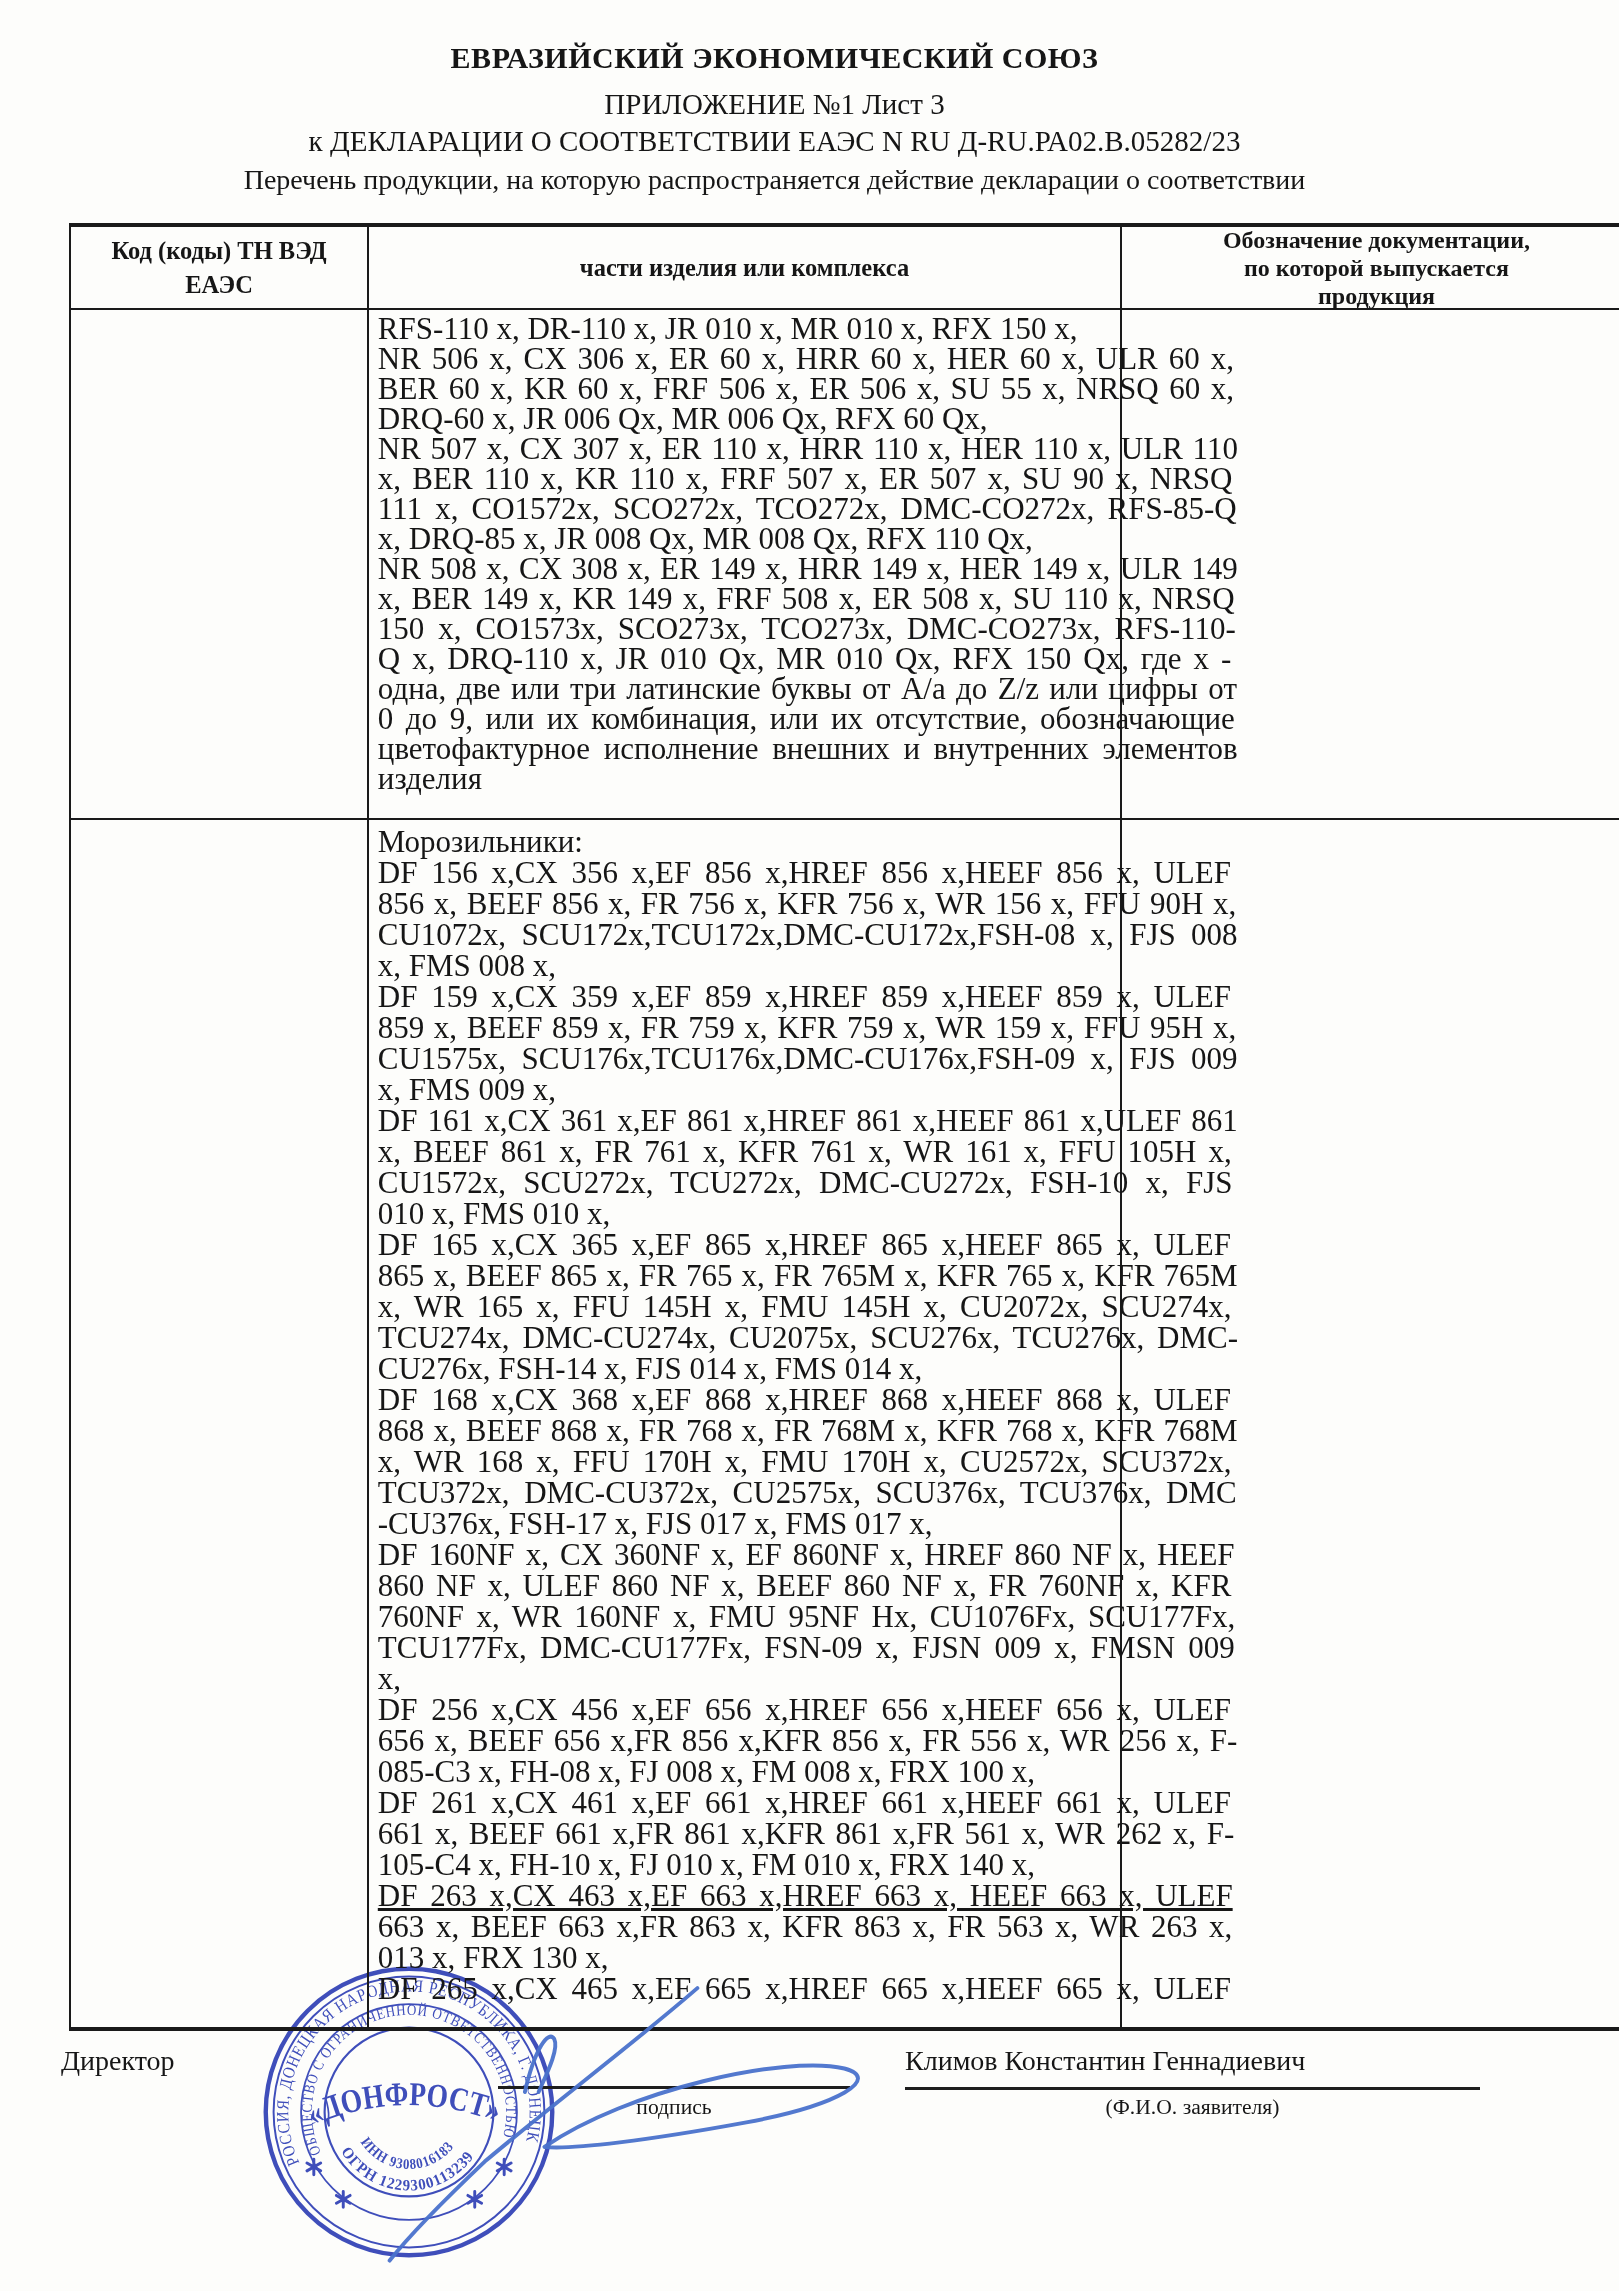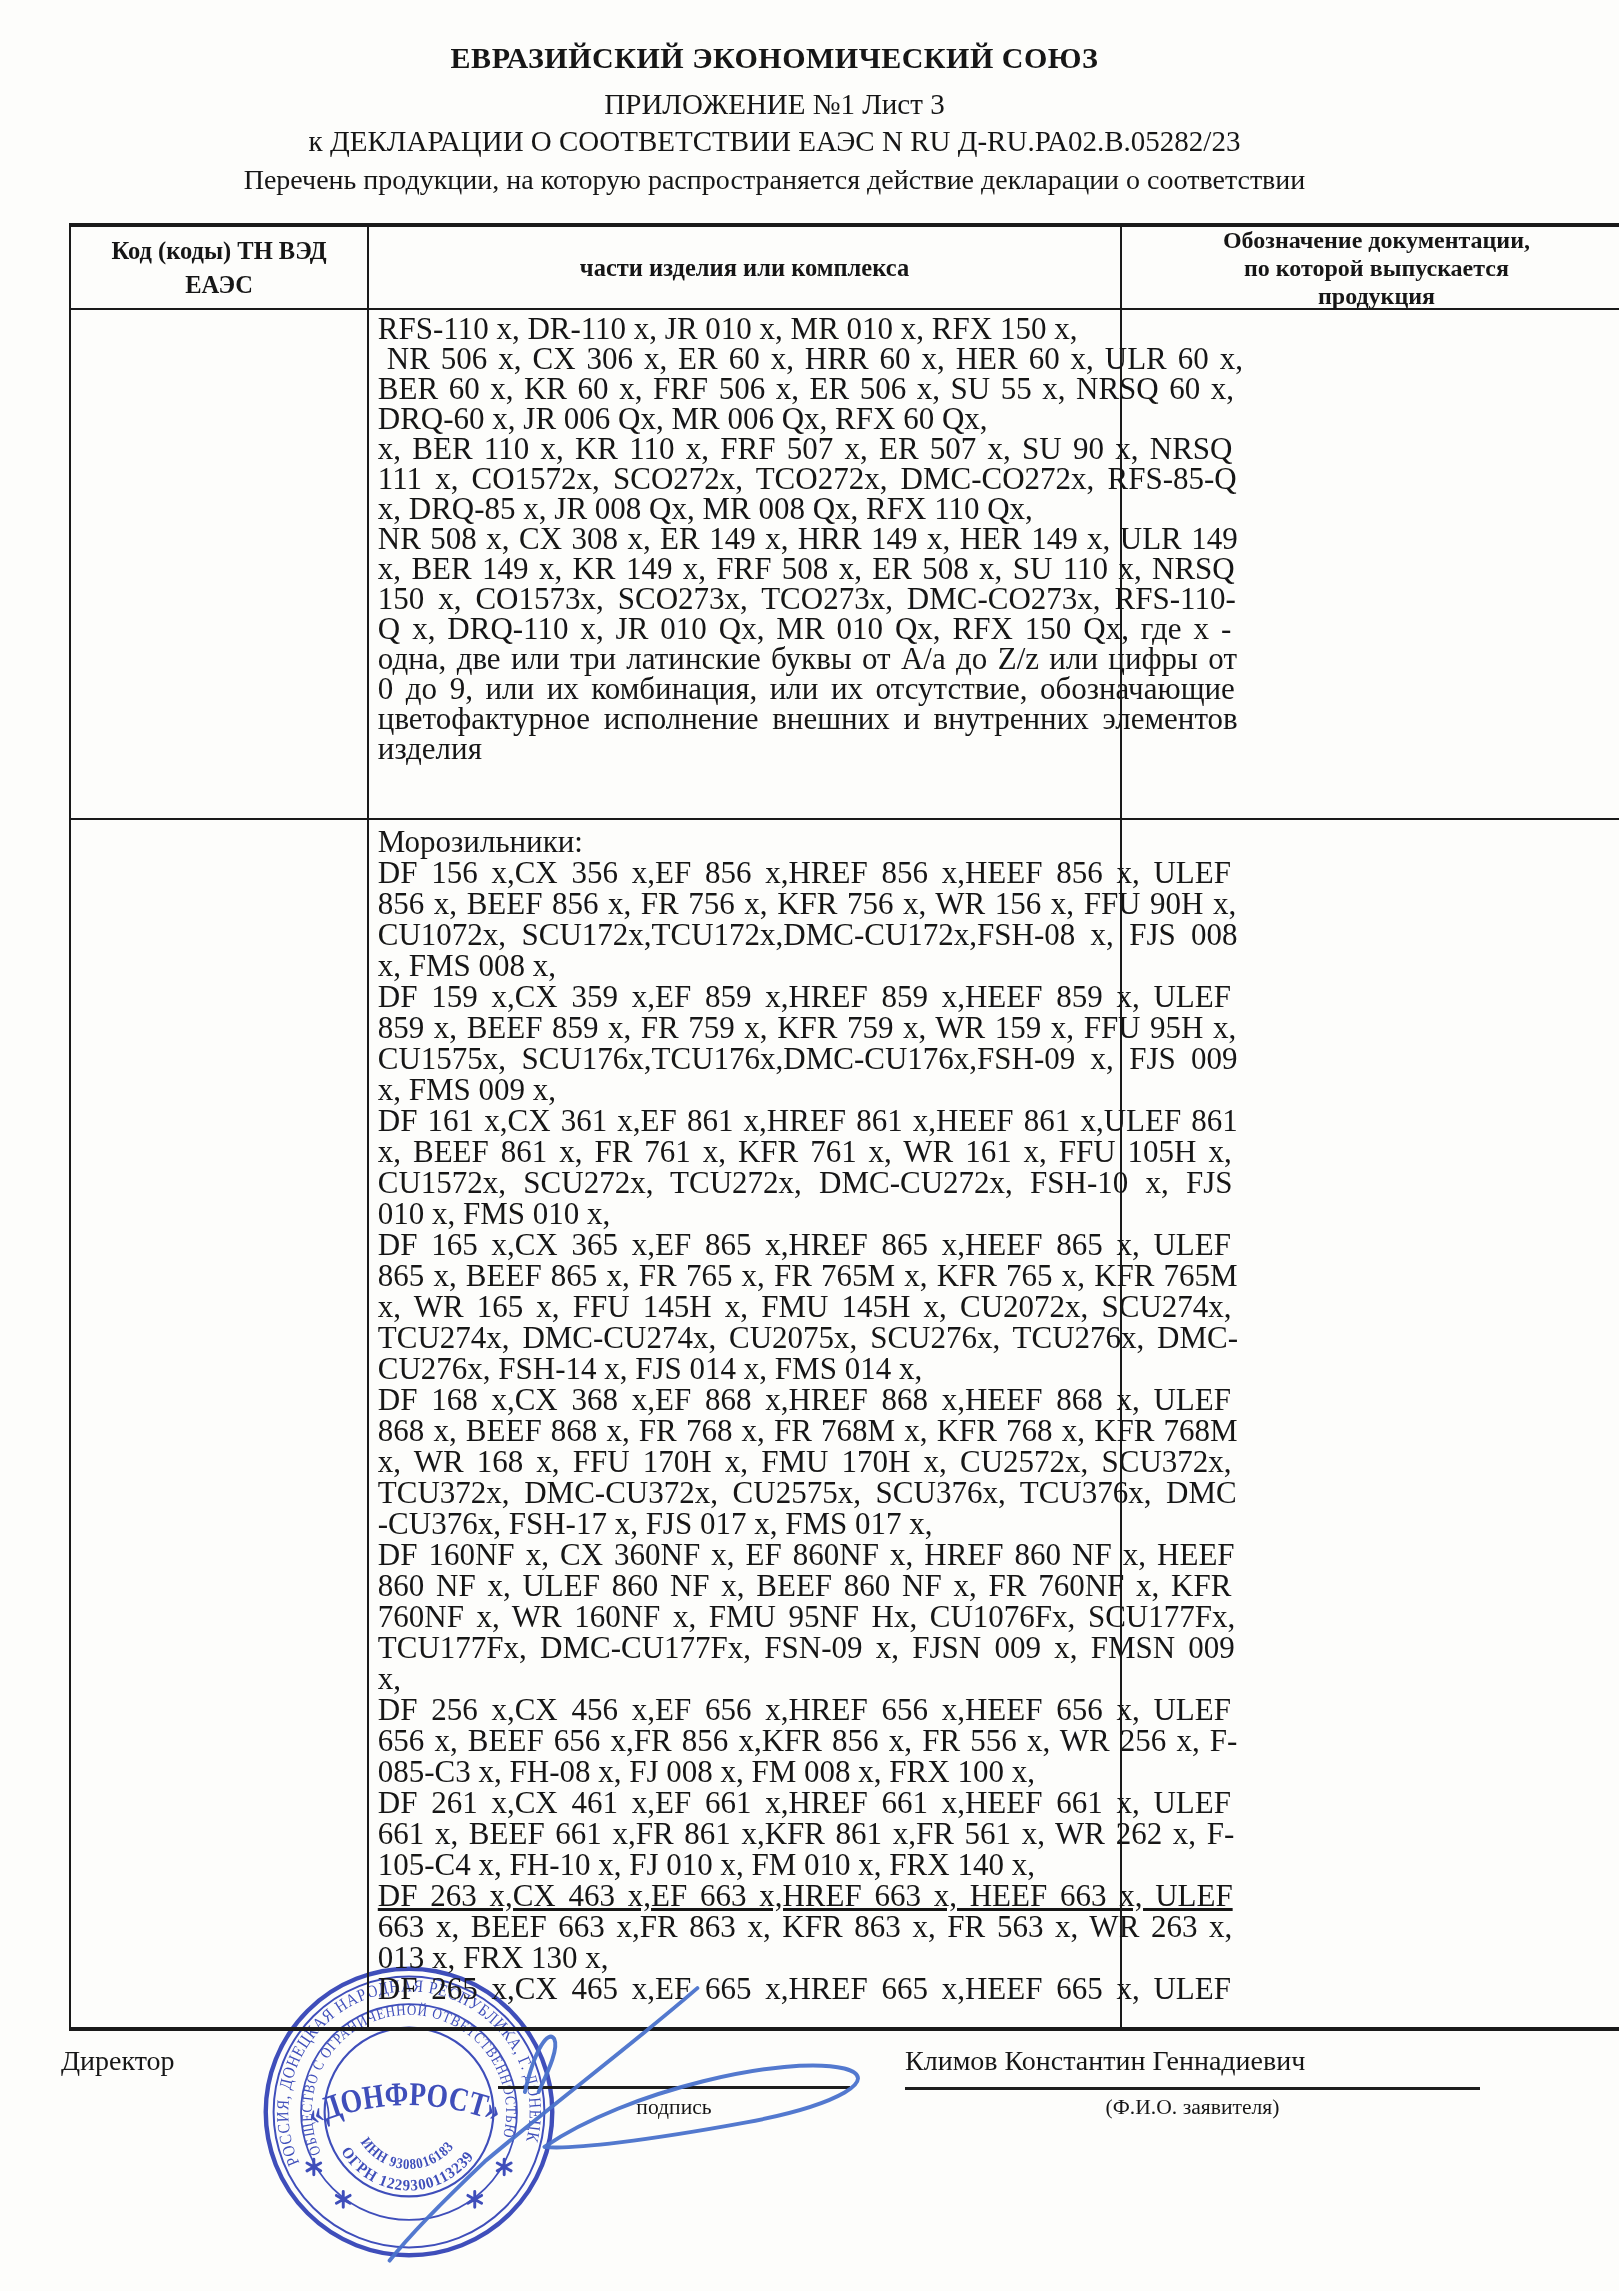--- a/index.html
+++ b/index.html
@@ -123,23 +123,24 @@
             <div class="line"><span>продукция</span></div>
           </div>
       </div>
     </div>
 
     <div class="trow r1">
       <div class="tcell c1"></div>
       <div class="tcell c2">
         <div class="lines">
             <div class="line"><span style="word-spacing: normal;">RFS-110 x, DR-110 x, JR 010 x, MR 010 x, RFX 150 x,</span></div>
-            <div class="line"><span style="word-spacing: 3.2px; margin-left: 9px;">NR 506 x, CX 306 x, ER 60 x, HRR 60 x, HER 60 x, ULR 60 x,</span></div>
+            <div class="line"><span style="word-spacing: 3.2px;">NR 506 x, CX 306 x, ER 60 x, HRR 60 x, HER 60 x, ULR 60 x,</span></div>
             <div class="line"><span style="word-spacing: 2.8px;">BER 60 x, KR 60 x, FRF 506 x, ER 506 x, SU 55 x, NRSQ 60 x,</span></div>
             <div class="line"><span style="word-spacing: normal;">DRQ-60 x, JR 006 Qx, MR 006 Qx, RFX 60 Qx,</span></div>
+            <div class="line"><span style="word-spacing: 2px;">NR 507 x, CX 307 x, ER 110 x, HRR 110 x, HER 110 x, ULR 110</span></div>
             <div class="line"><span style="word-spacing: 3.5px;">x, BER 110 x, KR 110 x, FRF 507 x, ER 507 x, SU 90 x, NRSQ</span></div>
             <div class="line"><span style="word-spacing: 5.4px;">111 x, CO1572x, SCO272x, TCO272x, DMC-CO272x, RFS-85-Q</span></div>
             <div class="line"><span style="word-spacing: normal;">x, DRQ-85 x, JR 008 Qx, MR 008 Qx, RFX 110 Qx,</span></div>
             <div class="line"><span style="word-spacing: 1.7px;">NR 508 x, CX 308 x, ER 149 x, HRR 149 x, HER 149 x, ULR 149</span></div>
             <div class="line"><span style="word-spacing: 2.6px;">x, BER 149 x, KR 149 x, FRF 508 x, ER 508 x, SU 110 x, NRSQ</span></div>
             <div class="line"><span style="word-spacing: 6.2px;">150 x, CO1573x, SCO273x, TCO273x, DMC-CO273x, RFS-110-</span></div>
             <div class="line"><span style="word-spacing: 4.2px;">Q x, DRQ-110 x, JR 010 Qx, MR 010 Qx, RFX 150 Qx, где x -</span></div>
             <div class="line"><span style="word-spacing: 2.6px;">одна, две или три латинские буквы от A/a до Z/z или цифры от</span></div>
             <div class="line"><span style="word-spacing: 4.8px;">0 до 9, или их комбинация, или их отсутствие, обозначающие</span></div>
             <div class="line"><span style="word-spacing: 5.9px;">цветофактурное исполнение внешних и внутренних элементов</span></div>

